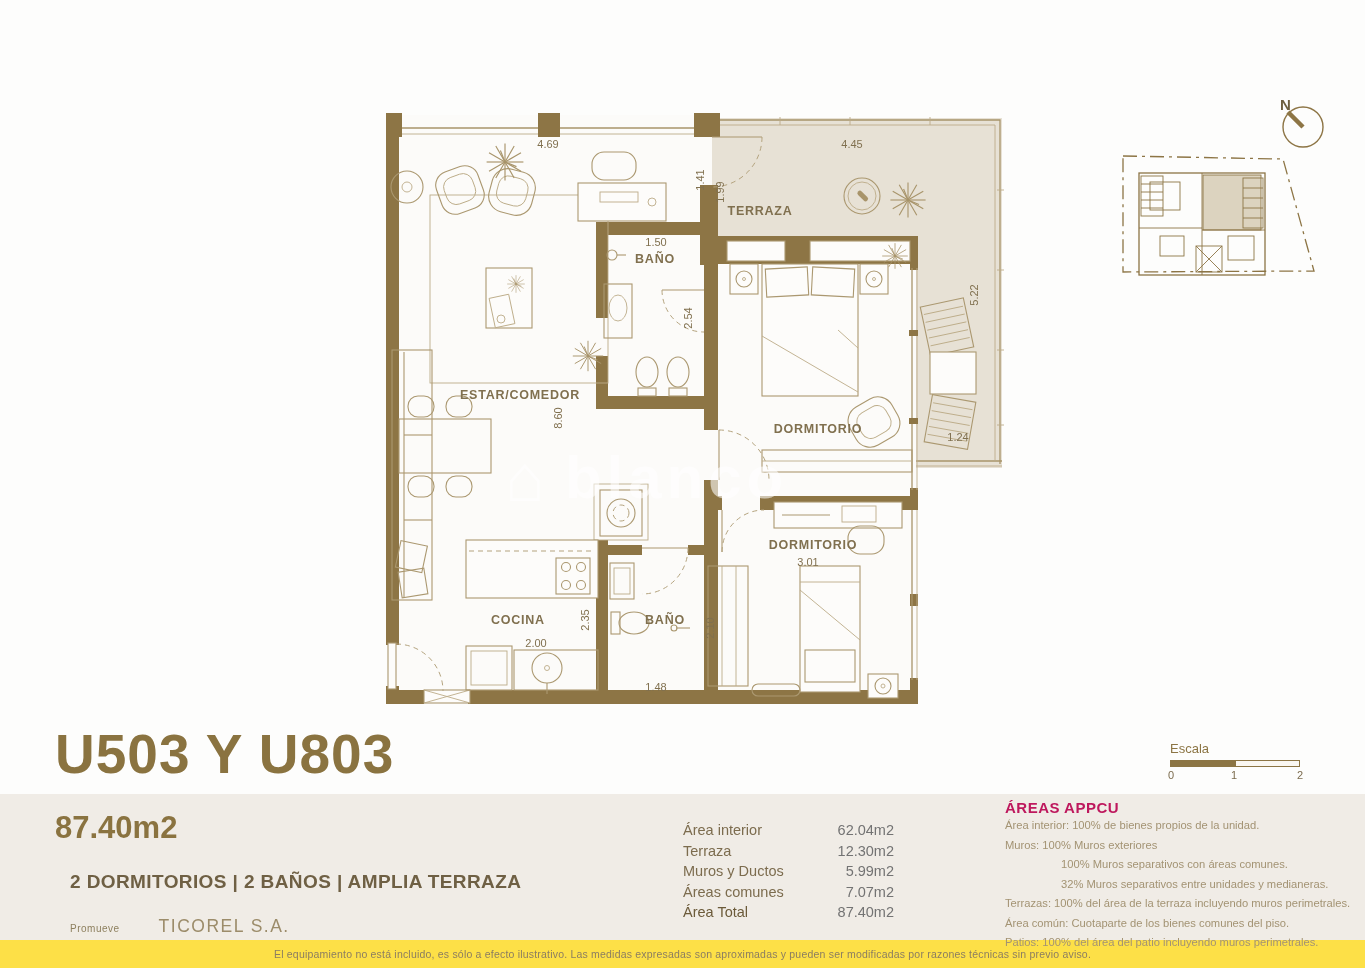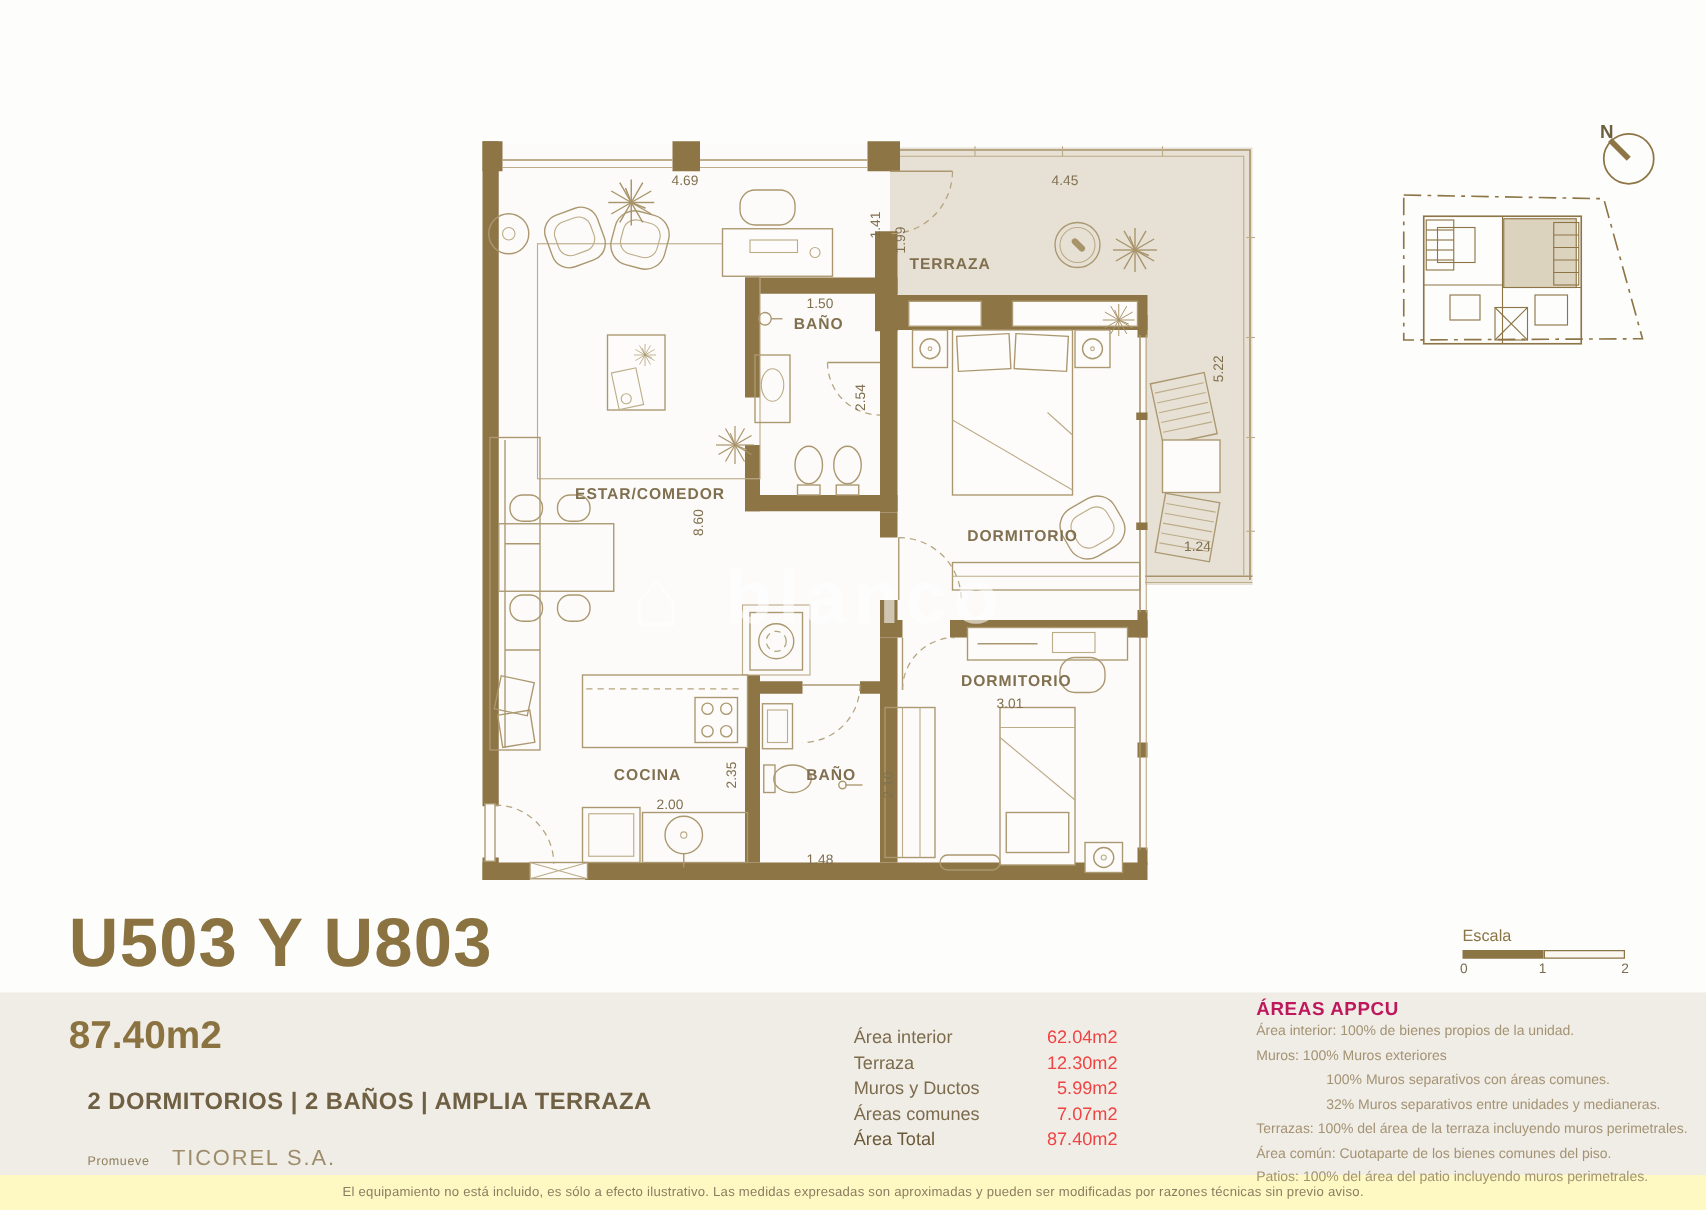--- a/index.html
+++ b/index.html
@@ -4,58 +4,58 @@
 <style>
   * { margin:0; padding:0; box-sizing:border-box; }
   html,body { background:#ffffff; }
   body { font-family:"Liberation Sans", sans-serif; }
   #page {
     position:relative; width:1365px; height:968px; margin:0 auto;
     background:#fdfdfc; overflow:hidden;
   }
   
   .band { position:absolute; left:0; top:794px; width:1365px; height:146px; background:#f0ece6; }
-  .strip { position:absolute; left:0; top:940px; width:1365px; height:28px; background:#fef9c3;
+  .strip { position:absolute; left:0; top:940px; width:1365px; height:28px; background:#fde047;
            display:flex; align-items:center; justify-content:center; }
   .strip .txt { font-size:10.5px; color:#8b7d61; letter-spacing:.2px; }
   
   .unit-title { position:absolute; left:55px; top:722px; font-size:55px; font-weight:700;
                 color:#8a7340; letter-spacing:1px; }
   .unit-area  { position:absolute; left:55px; top:810px; font-size:31px; font-weight:700; color:#8a7340; }
   .unit-feat  { position:absolute; left:70px; top:871px; font-size:19px; font-weight:700;
                 color:#6f6044; letter-spacing:.4px; }
-  .promo { position:absolute; left:70px; top:916px; display:flex; align-items:baseline; gap:18px; }
+  .promo { position:absolute; left:70px; top:916px; display:flex; align-items:baseline; gap:39px; }
   .promo .lbl { font-size:10px; color:#8e805f; letter-spacing:.5px; }
   .promo .val { font-size:17.5px; color:#9c8c6a; letter-spacing:1.5px; }
   
   .areas { position:absolute; left:683px; top:822px; width:211px; }
   .areas .row { display:flex; justify-content:space-between; height:20.5px;
                 font-size:14.5px; color:#7c6c4e;gap:20px; }
-  .areas .row .v { color:#ef4444; }
+  .areas .row .v { color:#737373; }
   .areas .row.bold { font-weight:400; color:#6b5a39; }
   
   .appcu { position:absolute; left:1005px; top:799px; width:350px; }
   .appcu .title { font-size:15px; font-weight:700; color:#be185d; letter-spacing:.5px; }
   .appcu .line { font-size:11.2px; line-height:19.5px; color:#a39373; }
   .appcu .line.ind { padding-left:56px; }
   
   .brand { position:absolute; left:1158px; top:688px; width:144px; text-align:center; color:#8d7545; }
   .brand .name { font-size:28px; letter-spacing:6px; font-weight:400; }
   .brand .tag  { font-size:9.5px; letter-spacing:4px; margin-top:2px; padding-left:26px; }
   .scalebar { position:absolute; left:1170px; top:741px; width:132px; }
   .scalebar .lbl { font-size:13px; color:#8c7544; margin-bottom:4px; }
   .scalebar .bar { display:flex; width:131px; height:7px; }
   .scalebar .seg1 { width:65px; background:#8c7544; }
   .scalebar .seg2 { width:65px; background:#faf7f1; border:1px solid #8c7544; }
   .scalebar .ticks { position:relative; height:15px; font-size:11px; color:#7c6c4e; }
   .scalebar .t0 { position:absolute; left:-2px; top:2px; }
   .scalebar .t1 { position:absolute; left:61px; top:2px; }
   .scalebar .t2 { position:absolute; left:127px; top:2px; }
   
-  .wm { position:absolute; left:505px; top:443px; display:flex; align-items:center; gap:36px;
+  .wm { position:absolute; left:505px; top:443px; display:flex; align-items:center; gap:20px;
         color:rgba(255,255,255,.58); pointer-events:none; }
   .wm .ic { font-size:66px; line-height:1; }
   .wm .tx { font-size:60px; font-weight:700; letter-spacing:5px; }
   
   svg { position:absolute; left:0; top:0; }
   .w   { fill:#8d7545; }
   .tl  { fill:none; stroke:#a8946a; stroke-width:1.3; }
   .tl2 { fill:none; stroke:#bcac88; stroke-width:.9; }
   .fw  { fill:#fdfcfa; stroke:#ab9870; stroke-width:1.1; }
   .fn  { fill:none; stroke:#ab9870; stroke-width:1.1; }

